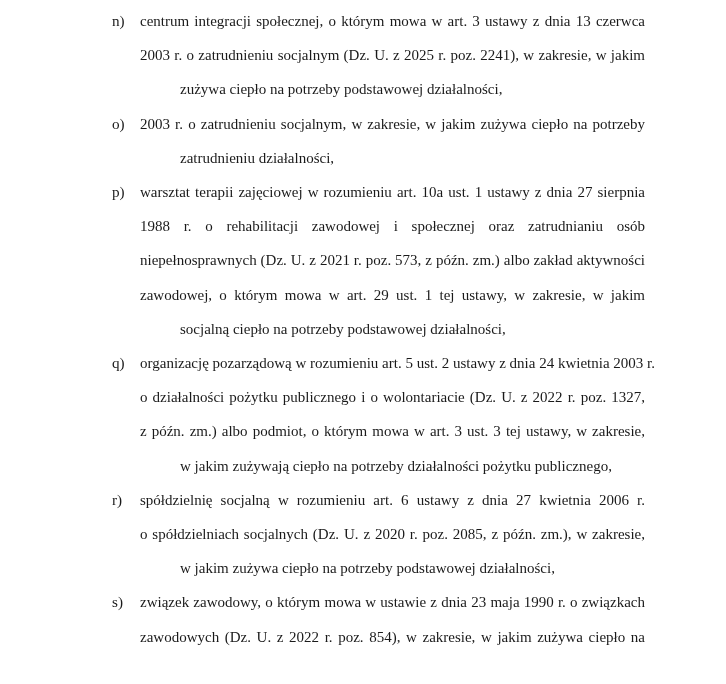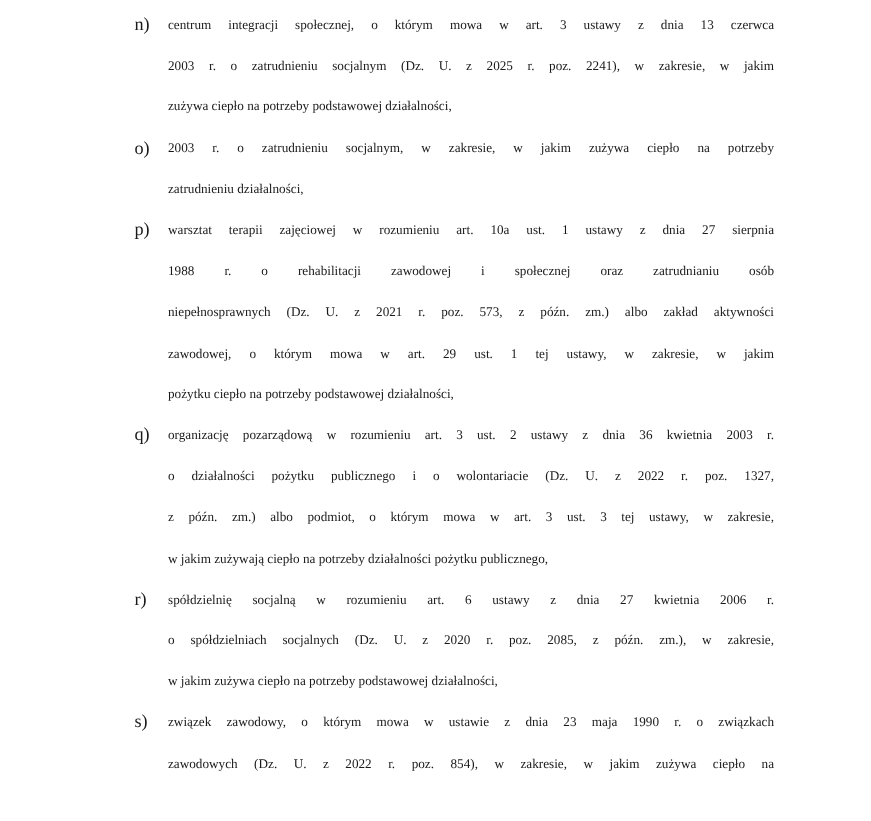--- a/index.html
+++ b/index.html
@@ -38,21 +38,21 @@
 
   .marker {
     position: absolute;
     top: 0;
     font-size: 15.2px;
     line-height: 34.2px;
     white-space: nowrap;
   }
 
   .body-text {
-    font-size: 11px;
+    font-size: 15px;
     line-height: 34.2px;
     text-align: justify;
     text-justify: inter-word;
     hyphens: none;
     font-family: Liberation Serif, serif;
   }
 
   
   .lvl-letter {
     margin-left: 140px;
@@ -64,20 +64,21 @@
 
   
   .ln {
     display: block;
     text-align: justify;
     text-align-last: justify;
     white-space: nowrap;
   }
   .ln.last {
     text-align-last: left;
+    margin-left: 40px;
   }
 </style>
 </head>
 <body>
 
 <div id="page">
 
   <ul class="list" style="padding-top:4px;">
 
     <li class="item lvl-letter">
@@ -97,28 +98,28 @@
       </div>
     </li>
 
     <li class="item lvl-letter">
       <span class="marker">p)</span>
       <div class="body-text">
         <span class="ln">warsztat terapii zajęciowej w rozumieniu art. 10a ust. 1 ustawy z dnia 27 sierpnia</span>
         <span class="ln">1988 r. o rehabilitacji zawodowej i społecznej oraz zatrudnianiu osób</span>
         <span class="ln">niepełnosprawnych (Dz. U. z 2021 r. poz. 573, z późn. zm.) albo zakład aktywności</span>
         <span class="ln">zawodowej, o którym mowa w art. 29 ust. 1 tej ustawy, w zakresie, w jakim</span>
-        <span class="ln last">pożytku ciepło na potrzeby podstawowej działalności,</span>
+        <span class="ln last">socjalną ciepło na potrzeby podstawowej działalności,</span>
       </div>
     </li>
 
     <li class="item lvl-letter">
       <span class="marker">q)</span>
       <div class="body-text">
-        <span class="ln">organizację pozarządową w rozumieniu art. 3 ust. 2 ustawy z dnia 36 kwietnia 2003 r.</span>
+        <span class="ln">organizację pozarządową w rozumieniu art. 5 ust. 2 ustawy z dnia 24 kwietnia 2003 r.</span>
         <span class="ln">o działalności pożytku publicznego i o wolontariacie (Dz. U. z 2022 r. poz. 1327,</span>
         <span class="ln">z późn. zm.) albo podmiot, o którym mowa w art. 3 ust. 3 tej ustawy, w zakresie,</span>
         <span class="ln last">w jakim zużywają ciepło na potrzeby działalności pożytku publicznego,</span>
       </div>
     </li>
 
     <li class="item lvl-letter">
       <span class="marker">r)</span>
       <div class="body-text">
         <span class="ln">spółdzielnię socjalną w rozumieniu art. 6 ustawy z dnia 27 kwietnia 2006 r.</span>

